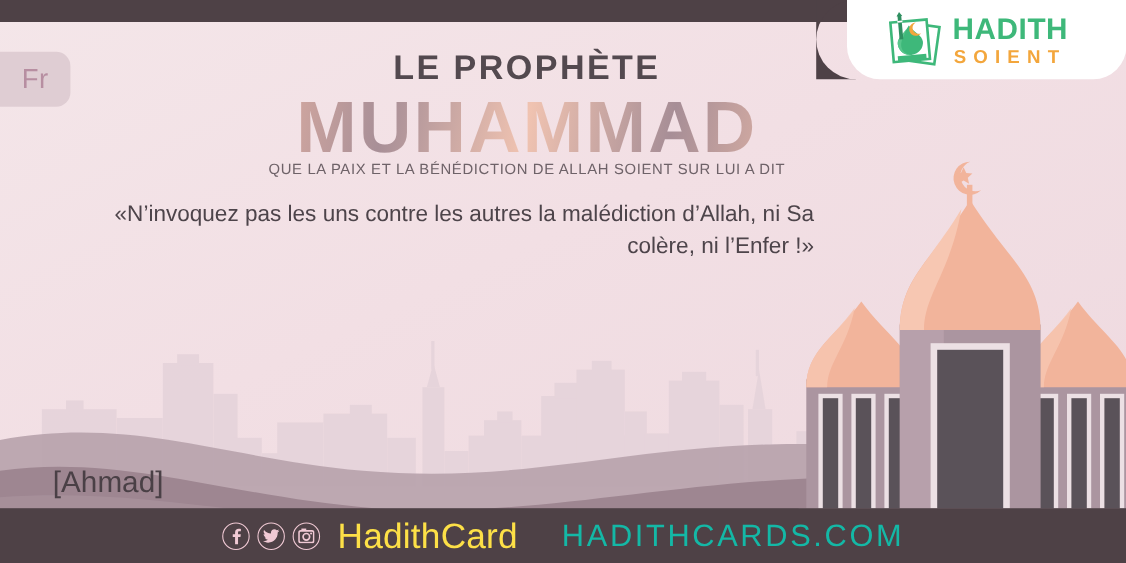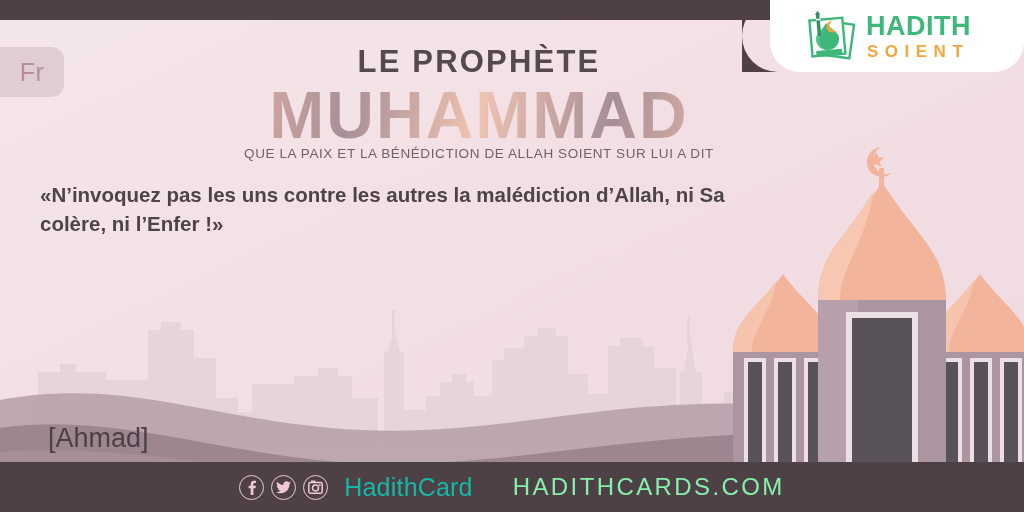--- a/index.html
+++ b/index.html
@@ -73,43 +73,43 @@
     -webkit-text-fill-color:transparent; color:transparent;
   }
   .blessing {
     font-size:13.5px; color:#6e6268; letter-spacing:0.6px;
     margin-left:-66px; margin-top:-2px;
   }
 
   
   .quote {
     position:absolute; left:40px; top:180px; width:700px; z-index:3;
-    text-align:left; font-size:20.5px; color:#4d444a; line-height:1.42;font-weight:bold;
+    text-align:right; font-size:20.5px; color:#4d444a; line-height:1.42;
   }
 
   
   .attribution {
     position:absolute; left:48px; top:423px; z-index:3;
     font-size:27px; color:#4a4046;
   }
 
   
   .bottombar {
     position:absolute; left:0; bottom:0; width:1024px; height:50px;
     background:#4e4146; z-index:5;
     display:flex; align-items:center; justify-content:center; gap:40px;
   }
   .social-group { display:flex; align-items:center; gap:7px; }
   .social-ico {
     width:25px; height:25px; border-radius:50%;
     border:1.6px solid #f0c9d4; display:flex;
     align-items:center; justify-content:center;
   }
-  .handle { font-size:25px; color:#14b8a6; margin-left:9px; letter-spacing:0.2px; }
-  .website { font-size:24px; color:#86efac; letter-spacing:2.4px; }
+  .handle { font-size:32px; color:#fde047; margin-left:9px; letter-spacing:0.2px; }
+  .website { font-size:28px; color:#14b8a6; letter-spacing:2.4px; }
 
   svg { display:block; }
 </style>
 </head>
 <body>
 
 <div class="card">
 
   <svg width="1024" height="512" style="position:absolute;left:0;top:0;z-index:1;">
 

